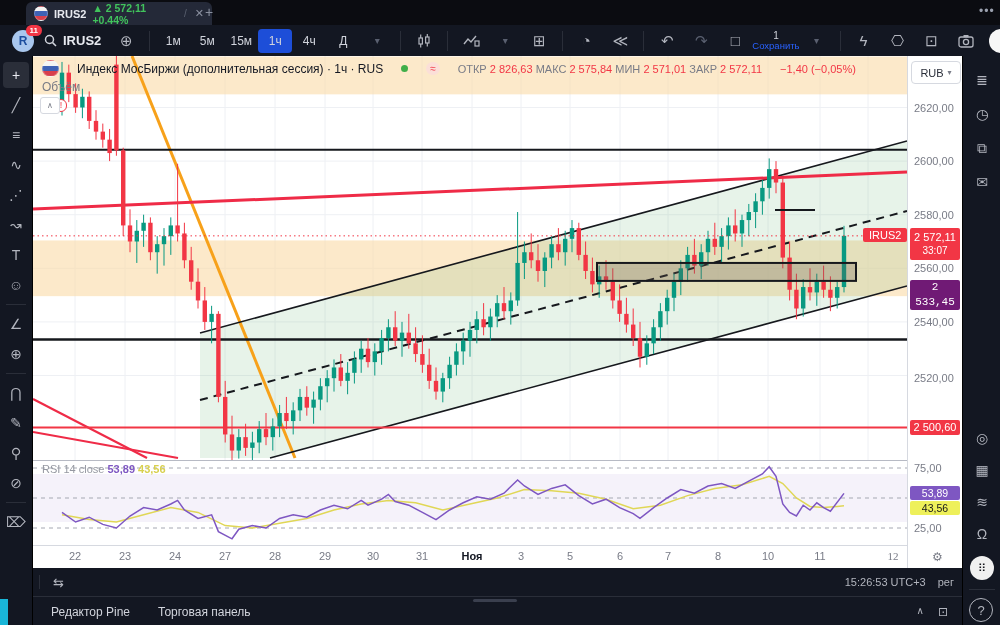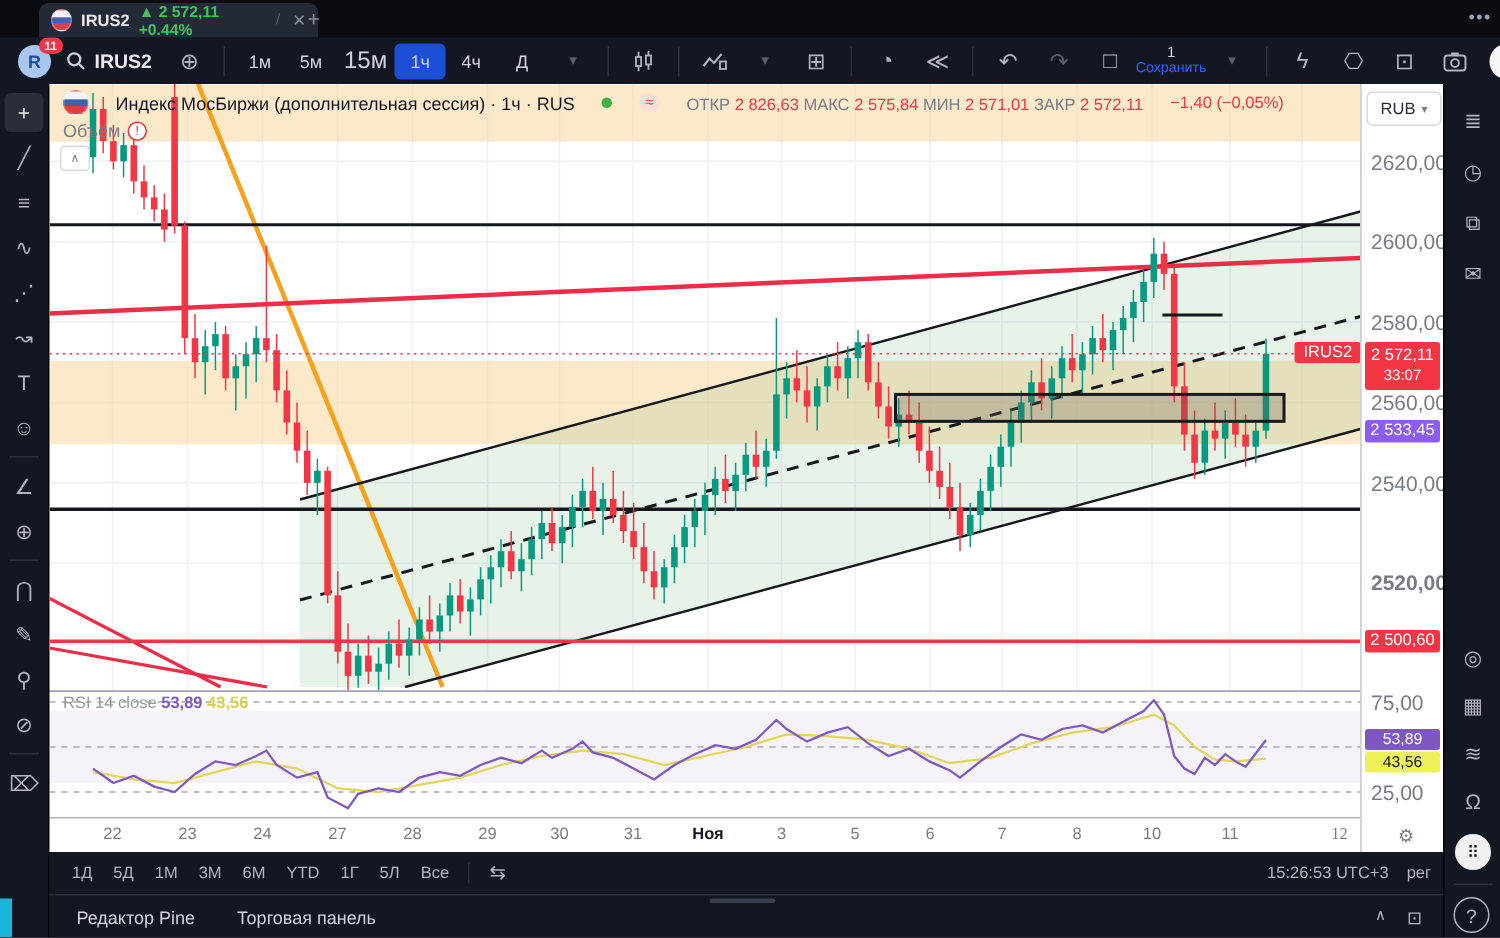--- a/index.html
+++ b/index.html
@@ -51,39 +51,39 @@
     align-items:center;justify-content:center;color:#b2b5be;font-size:14px;cursor:pointer;}
   .rs-div{position:absolute;left:6px;width:26px;height:1px;background:#2a2e39;}
   #apps-btn{background:#f0f0f0;border-radius:50%;color:#14151a;font-size:11px;}
   
   #pane{left:33px;top:56px;width:874px;height:404px;background:#ffffff;overflow:hidden;}
   #rsi-pane{left:33px;top:461px;width:874px;height:84px;background:#ffffff;overflow:hidden;}
   #time-axis{left:33px;top:546px;width:874px;height:22px;background:#ffffff;overflow:hidden;}
   #sep1{left:33px;top:460px;width:929px;height:1px;background:#b7bac4;}
   #sep2{left:33px;top:545px;width:929px;height:1px;background:#d6d9e0;}
   #price-axis{left:907px;top:56px;width:55px;height:512px;background:#ffffff;border-left:1px solid #d6d9e0;}
-  .ax-label{position:absolute;left:6px;color:#787b86;font-size:14px;transform:translateY(-50%);}
+  .ax-label{position:absolute;left:6px;color:#787b86;font-size:11px;transform:translateY(-50%);}
   .chip{position:absolute;left:2px;width:50px;color:#fff;font-size:11px;text-align:center;
     border-radius:2px;box-sizing:border-box;}
   #chip-price{background:#f23645;line-height:14px;padding:2px 0;font-weight:500;}
-  #chip-2533{background:#8b5cf6;line-height:15px;}
+  #chip-2533{background:#701a75;line-height:15px;font-family:Liberation Mono, monospace;}
   #chip-2500{background:#f23645;line-height:15px;}
   #chip-rsi1{background:#7e57c2;line-height:14px;font-size:10.5px;}
   #chip-rsi2{background:#eef05a;color:#14151a;line-height:14px;font-size:10.5px;}
   #rub-chip{position:absolute;left:3px;top:5px;width:48px;height:21px;background:#fff;border:1px solid #d6d9e0;
     border-radius:4px;color:#2a2e39;font-size:11px;display:flex;align-items:center;justify-content:center;gap:4px;cursor:pointer;}
   #ax-gear{position:absolute;left:24px;top:494px;color:#787b86;font-size:12px;cursor:pointer;}
   
   #legend{left:42px;top:60px;display:flex;align-items:center;gap:18px;font-size:12px;white-space:nowrap;}
   #legend .title{color:#131722;}
   #legend .dot{width:7px;height:7px;border-radius:50%;background:#3fae49;}
   #legend .approx{background:#fbdfd8;color:#f23645;border-radius:7px;font-size:10px;padding:0 4px;line-height:13px;}
   #legend .k{color:#787b86;font-size:11px;}
   #legend .v{color:#f23645;font-size:11px;font-weight:500;}
-  #legend2{left:42px;top:80px;display:flex;align-items:center;gap:5px;}
+  #legend2{left:42px;top:80px;display:flex;align-items:center;gap:5px;flex-direction:column;}
   #legend2 .t{color:#787b86;font-size:12px;}
   #legend2 .warn{color:#f23645;border:1px solid #f23645;border-radius:7px;font-size:9px;
     line-height:11px;padding:0 4px;background:#fff;}
   #collapse-btn{left:40px;top:97px;width:18px;height:15px;background:#fff;border:1px solid #d6d9e0;
     border-radius:3px;color:#787b86;font-size:8px;display:flex;align-items:center;justify-content:center;cursor:pointer;}
   #irus-tag{position:absolute;left:830px;top:172px;background:#f23645;color:#fff;font-size:11px;
     padding:1px 6px;border-radius:2px;}
   
   #wm{left:42px;top:505px;display:flex;align-items:center;gap:4px;opacity:.95;}
   #wm .txt{font-size:16px;font-weight:700;color:#101014;}
@@ -131,21 +131,21 @@
           <circle cx="5.5" cy="5.5" r="4" fill="none" stroke="#d1d4dc" stroke-width="1.5"></circle>
           <line x1="8.6" y1="8.6" x2="12" y2="12" stroke="#d1d4dc" stroke-width="1.5"></line>
         </svg>
       <span>IRUS2</span>
     </div>
     <div class="tb-btn tb-icon" style="margin-left:8px;">⊕</div>
     <div class="tb-sep"></div>
     <div id="tf-group" style="display:flex;align-items:center;">
         <div class="tb-btn" style="font-size: 12px;">1м</div>
         <div class="tb-btn" style="font-size: 12px;">5м</div>
-        <div class="tb-btn" style="font-size: 16px;">15м</div>
+        <div class="tb-btn" style="font-size: 12px;">15м</div>
         <div class="tb-btn sel" style="font-size: 12px;">1ч</div>
         <div class="tb-btn" style="font-size: 12px;">4ч</div>
         <div class="tb-btn" style="font-size: 12px;">Д</div>
       </div>
     <div class="tb-btn dim" style="font-size:10px;">▾</div>
     <div class="tb-sep"></div>
     <div class="tb-btn">
       <svg width="16" height="16" viewBox="0 0 16 16">
           <rect x="3" y="5" width="3.4" height="6" fill="none" stroke="#b2b5be" stroke-width="1.2"></rect>
           <line x1="4.7" y1="1.5" x2="4.7" y2="5" stroke="#b2b5be" stroke-width="1.2"></line>
@@ -547,47 +547,36 @@
     <div id="rub-chip">
         <span>RUB</span>
         <span style="color:#787b86;font-size:8px;">▾</span>
       </div>
     <div id="ax-price-labels">
         <div class="ax-label" style="top: 51.5px;">2620,00</div>
         <div class="ax-label" style="top: 105.1px;">2600,00</div>
         <div class="ax-label" style="top: 158.7px;">2580,00</div>
         <div class="ax-label" style="top: 212.3px;">2560,00</div>
         <div class="ax-label" style="top: 265.9px;">2540,00</div>
-        <div class="ax-label" style="top: 332px; font-weight: bold;">2520,00</div>
+        <div class="ax-label" style="top: 322px;">2520,00</div>
         <div class="ax-label" style="top: 412px;">75,00</div>
         <div class="ax-label" style="top: 472px;">25,00</div>
       </div>
     <div id="chip-price" class="chip" style="top:172px;">
       <div>2 572,11</div>
       <div style="font-size:10px;">33:07</div>
     </div>
     <div id="chip-2533" class="chip" style="top:224px;">2 533,45</div>
     <div id="chip-2500" class="chip" style="top:364px;">2 500,60</div>
     <div id="chip-rsi1" class="chip" style="top:430px;">53,89</div>
     <div id="chip-rsi2" class="chip" style="top:445px;">43,56</div>
     <div id="ax-gear">⚙</div>
   </div>
 
   <div id="rangebar" class="abs">
-    <div id="range-btns" style="display:flex;align-items:center;margin-left:8px;">
-        <div class="rb-btn">1Д</div>
-        <div class="rb-btn">5Д</div>
-        <div class="rb-btn">1М</div>
-        <div class="rb-btn">3М</div>
-        <div class="rb-btn">6М</div>
-        <div class="rb-btn">YTD</div>
-        <div class="rb-btn">1Г</div>
-        <div class="rb-btn">5Л</div>
-        <div class="rb-btn">Все</div>
-      </div>
     <div class="tb-sep" style="height:14px;"></div>
     <div class="rb-btn" style="font-size:13px;">⇆</div>
     <div class="right">
       <span>15:26:53 UTC+3</span>
       <span>рег</span>
     </div>
   </div>
 
   <div id="bottompanel" class="abs">
     <div class="handle"></div>

